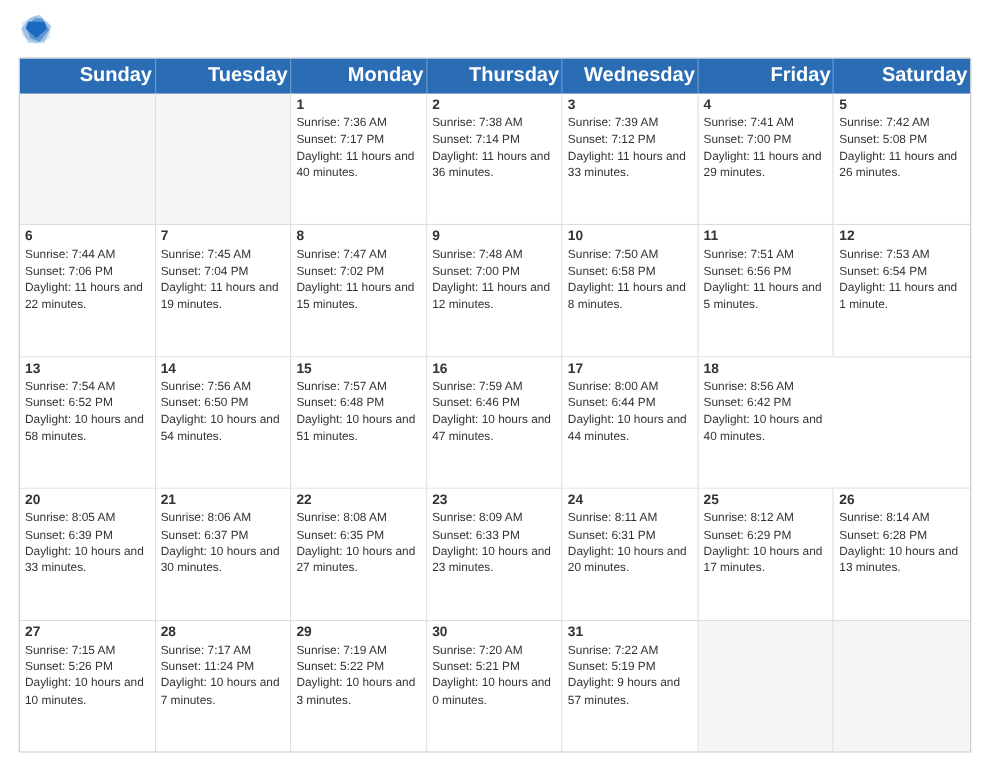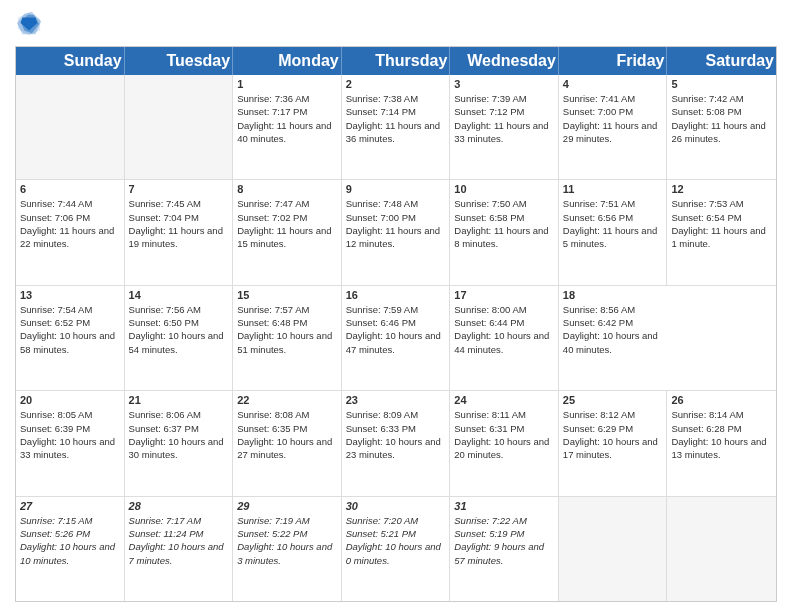--- a/index.html
+++ b/index.html
@@ -84,21 +84,21 @@
       display: flex;
       flex-direction: column;
       flex: 1;
     }
     .cal-row {
       display: grid;
       grid-template-columns: repeat(7, 1fr);
       flex: 1;
       border-bottom: 1px solid #ddd;
     }
-    .cal-row:last-child { border-bottom: none; font-style: italic; }
+    .cal-row:last-child { border-bottom: none; }
     .cal-cell {
       border-right: 1px solid #ddd;
       padding: 3px 4px;
       font-size: 9.5px;
       color: #333;
       background: #fff;
       vertical-align: top;
     }
     .cal-cell:last-child { border-right: none; }
     .cal-cell.empty { background: #f5f5f5; }

